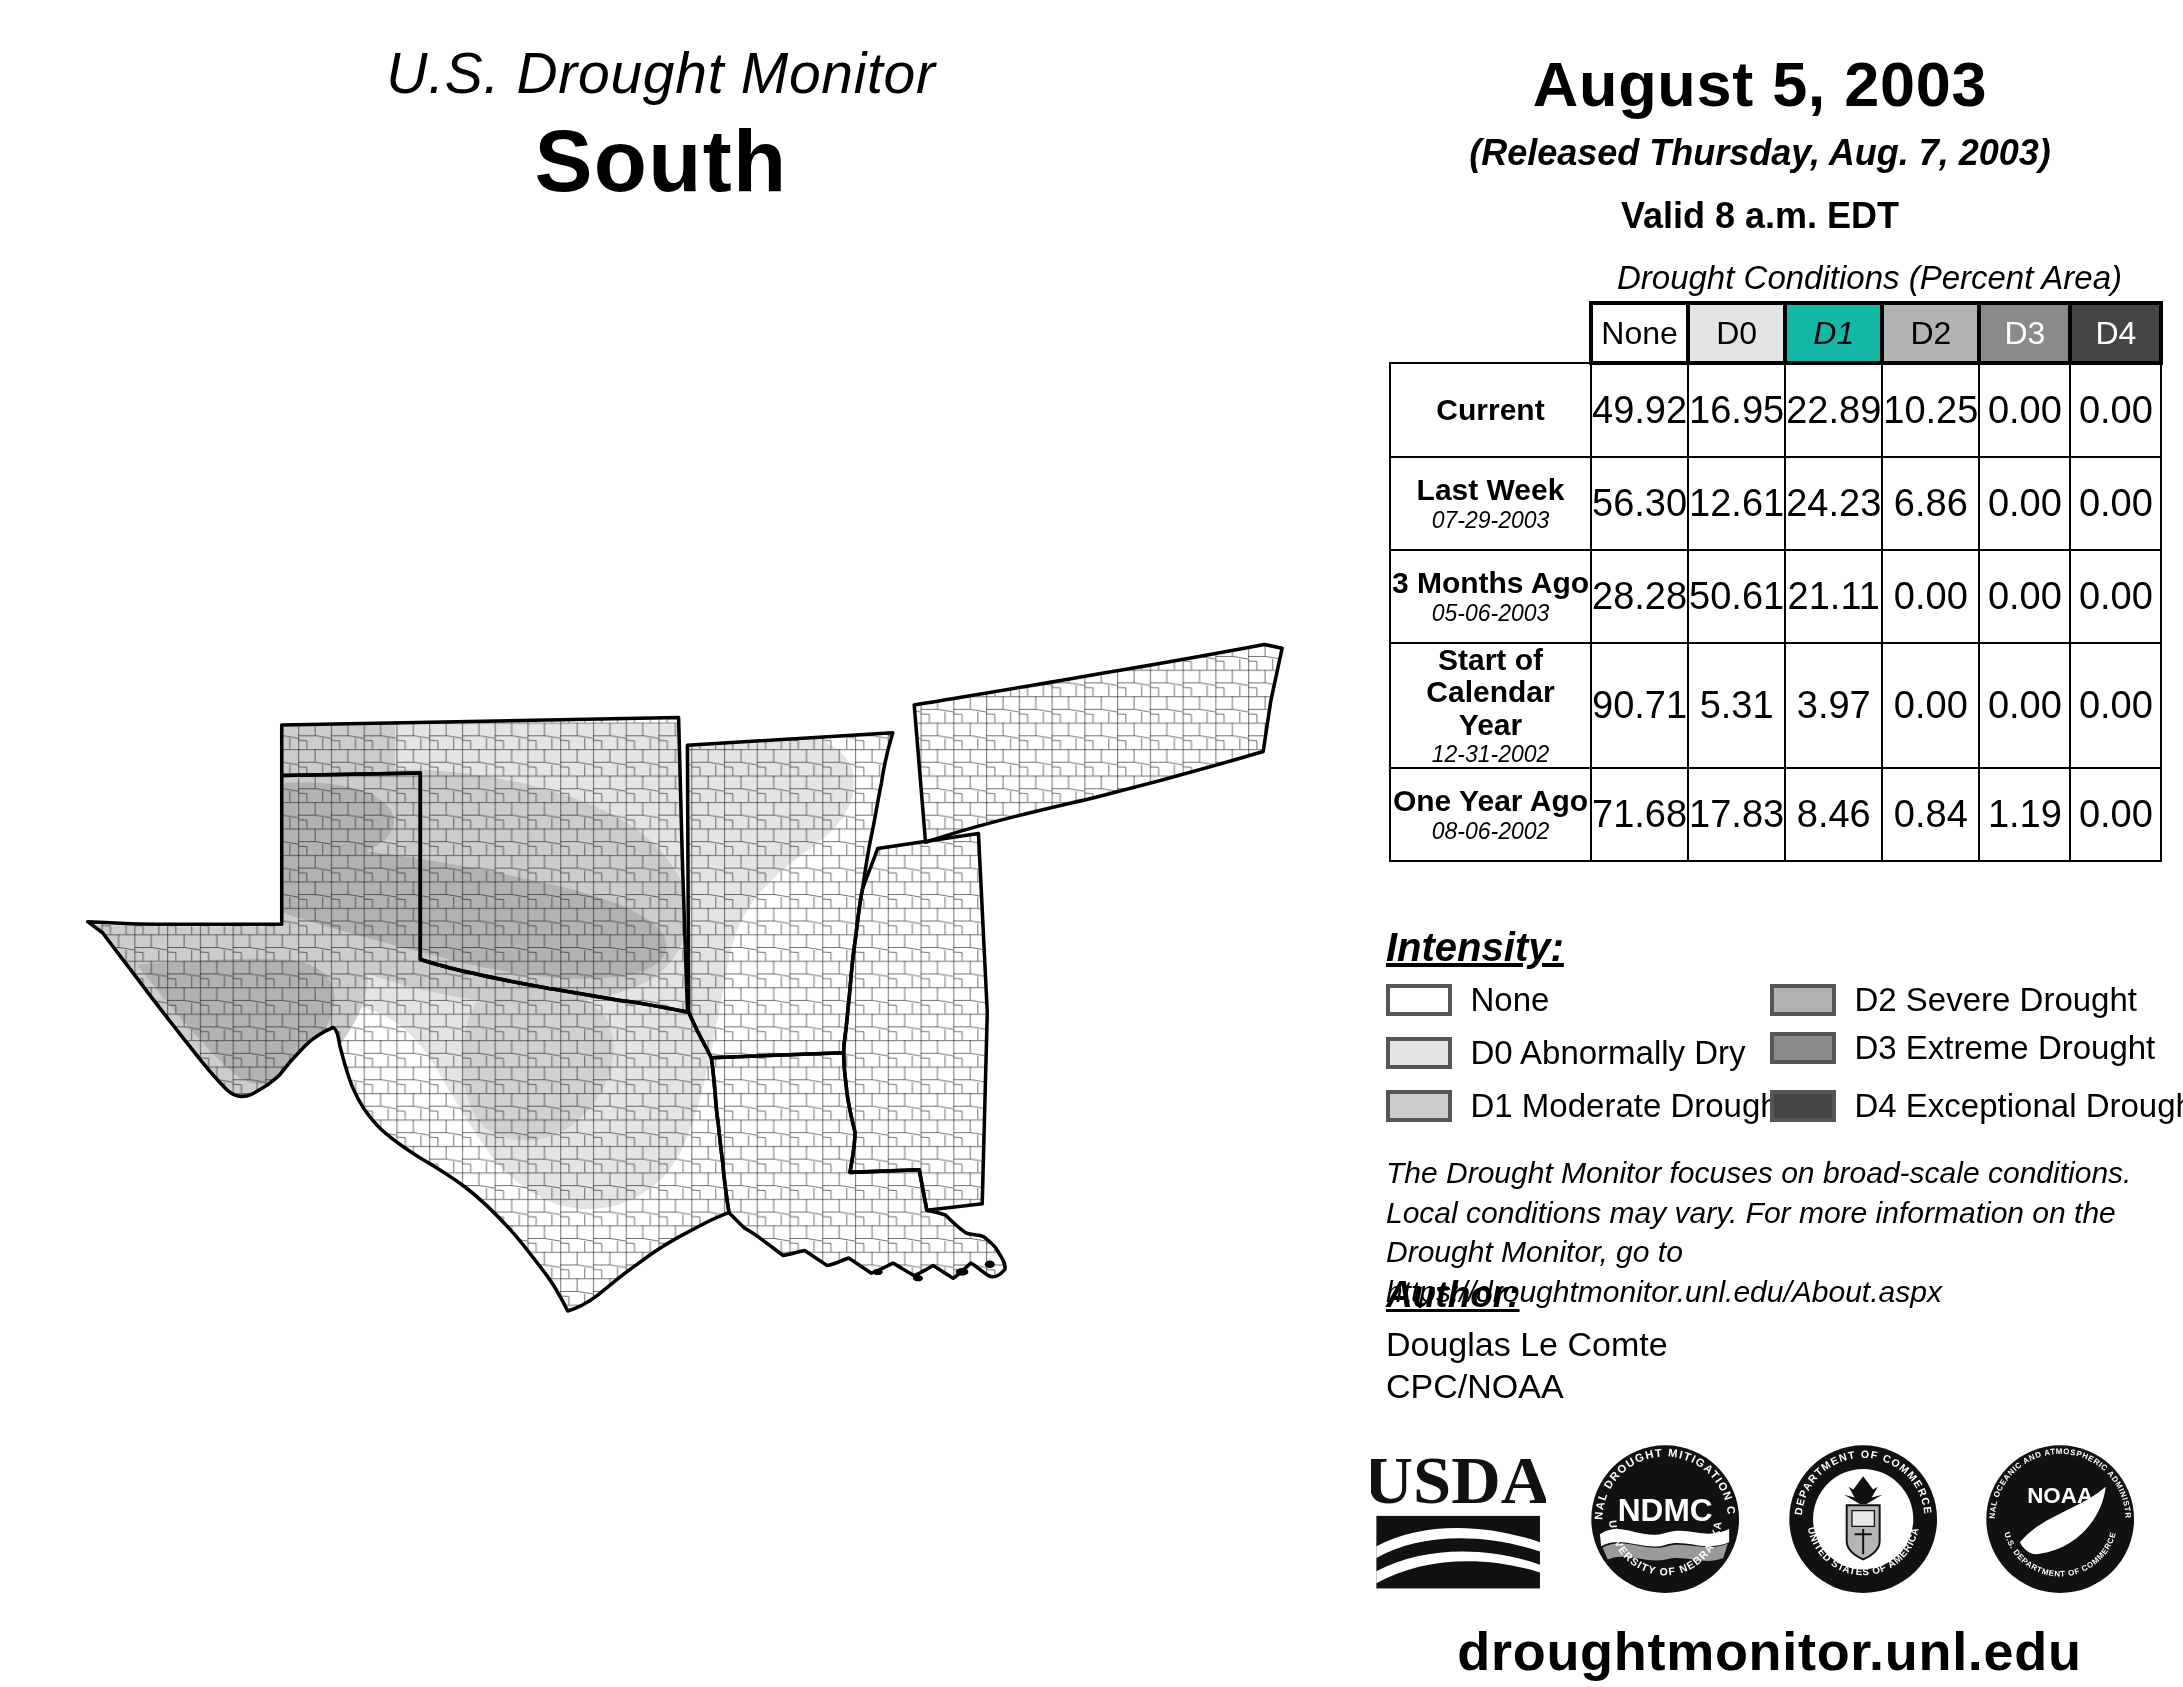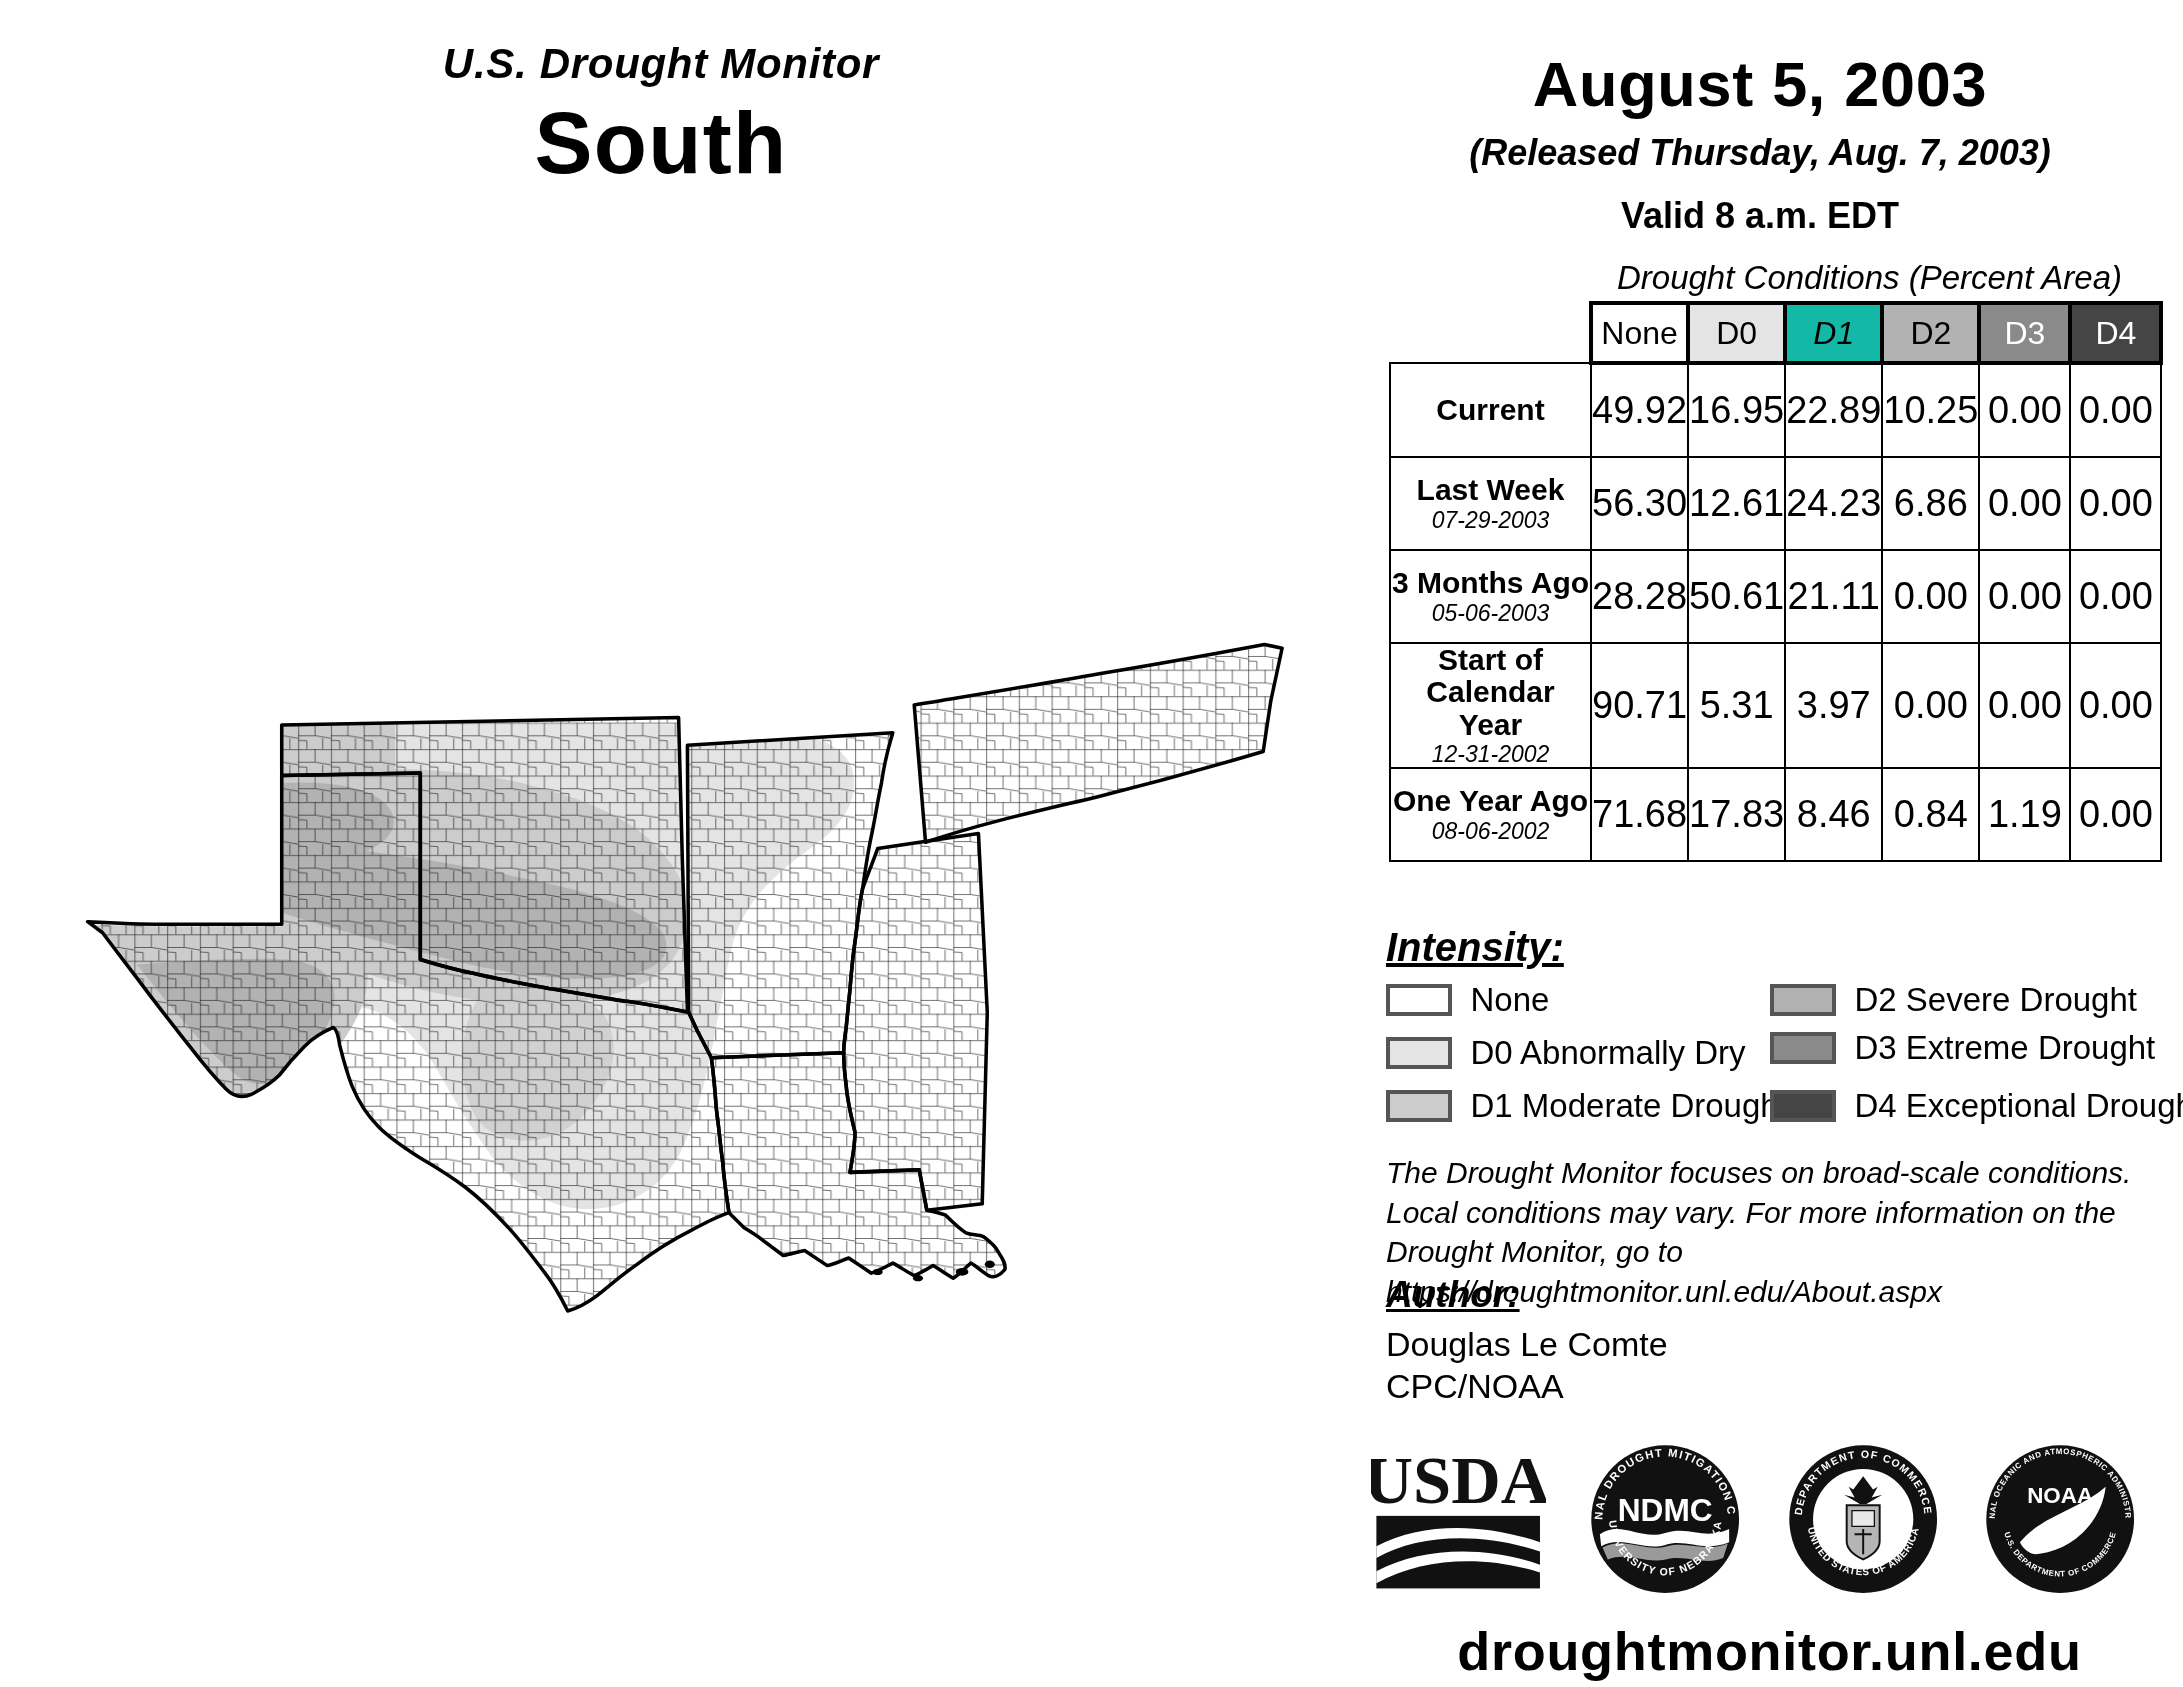--- a/index.html
+++ b/index.html
@@ -2,21 +2,21 @@
 <html style="font-size:10.6px"><head>
 <meta charset="utf-8">
 <style>
   html,body{margin:0;padding:0;background:#ffffff;}
   body{font-family:"Liberation Sans",sans-serif;color:#000;}
   #canvas{position:relative;width:2183px;height:1687px;background:#fff;overflow:hidden;}
   .abs{position:absolute;}
 
   
   .title-wrap{left:165px;top:40px;width:992px;text-align:center;}
-  .map-title{font-size:42px;font-weight:bold;font-style:italic;letter-spacing:0.7px;}
+  .map-title{font-size:57px;font-weight:normal;font-style:italic;letter-spacing:0.7px;}
   .map-region{font-size:87px;font-weight:bold;margin-top:5.3px;letter-spacing:1.3px;}
   .date-wrap{left:1343px;top:48px;width:834px;text-align:center;}
   .rel-date{font-size:63px;font-weight:bold;letter-spacing:0.7px;}
   .released{font-size:36px;font-weight:bold;font-style:italic;margin-top:12px;}
   .valid{font-size:36px;font-weight:bold;margin-top:21px;}
 
   
   .tbl-caption{left:1601px;top:259px;width:537px;text-align:center;font-size:33px;font-style:italic;}
   table.dm{border-collapse:collapse;table-layout:fixed;}
   table.dm td,table.dm th{border:2.6px solid #000;padding:0;text-align:center;vertical-align:middle;}

